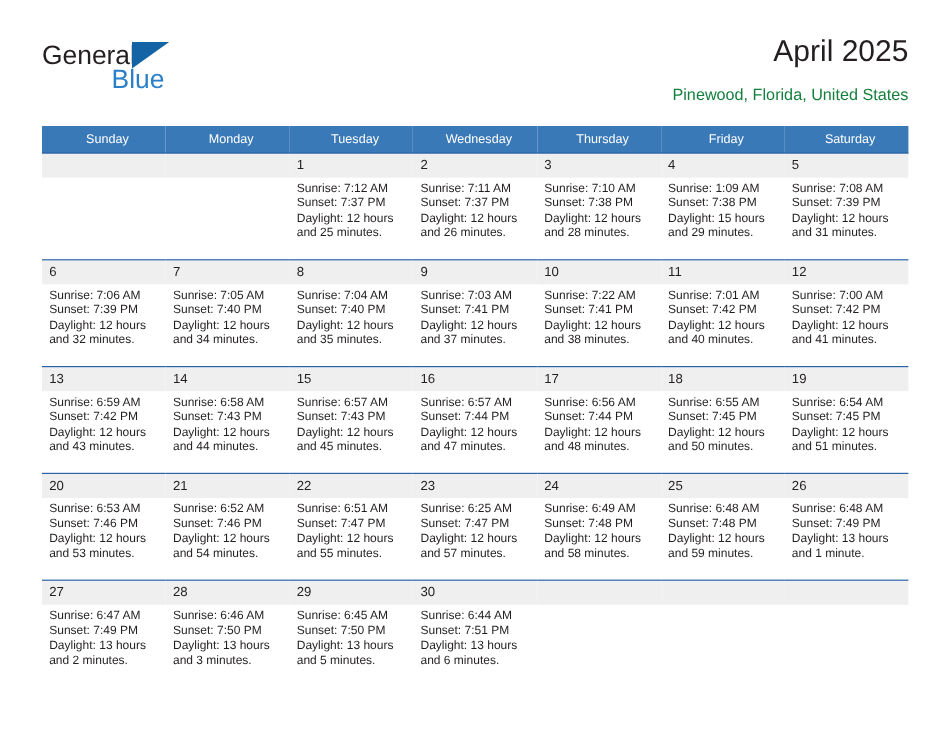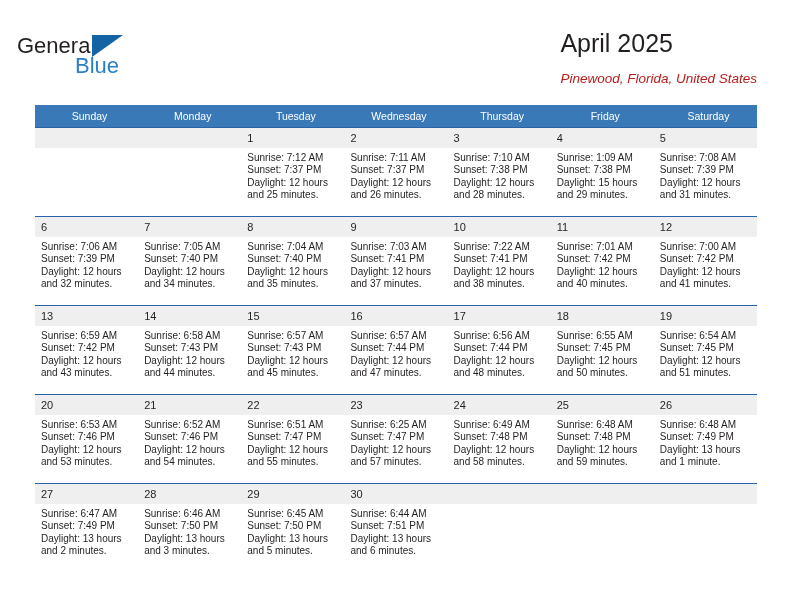--- a/index.html
+++ b/index.html
@@ -17,21 +17,21 @@
   .page {
     position: relative;
     width: 792px;
     height: 612px;
     box-sizing: border-box;
   }
 
   
   .header {
     position: absolute;
-    left: 17px;
+    left: 35px;
     top: 28px;
     right: 35px;
     height: 70px;
   }
   .logo {
     position: absolute;
     left: 0;
     top: 6px;
     width: 200px;
     height: 58px;
@@ -57,35 +57,34 @@
     color: #2a7fc9;
     line-height: 22px;
     margin-left: 58px;
     display: block;
     margin-top: -3px;
   }
   .title-block {
     position: absolute;
     right: 0;
     top: 0;
-    text-align: left;
+    text-align: right;
   }
   .cal-title {
     font-size: 25px;
     color: #231f20;
     line-height: 30px;
     white-space: nowrap;
   }
   .cal-subtitle {
     font-size: 13.5px;
-    color: #b91c1c;
+    color: #15803d;
     line-height: 18px;
     margin-top: 12px;
     white-space: nowrap;
-    font-style: italic;
   }
 
   
   .calendar {
     position: absolute;
     left: 35px;
     top: 105px;
     width: 722px;
     border-collapse: collapse;
     table-layout: fixed;

